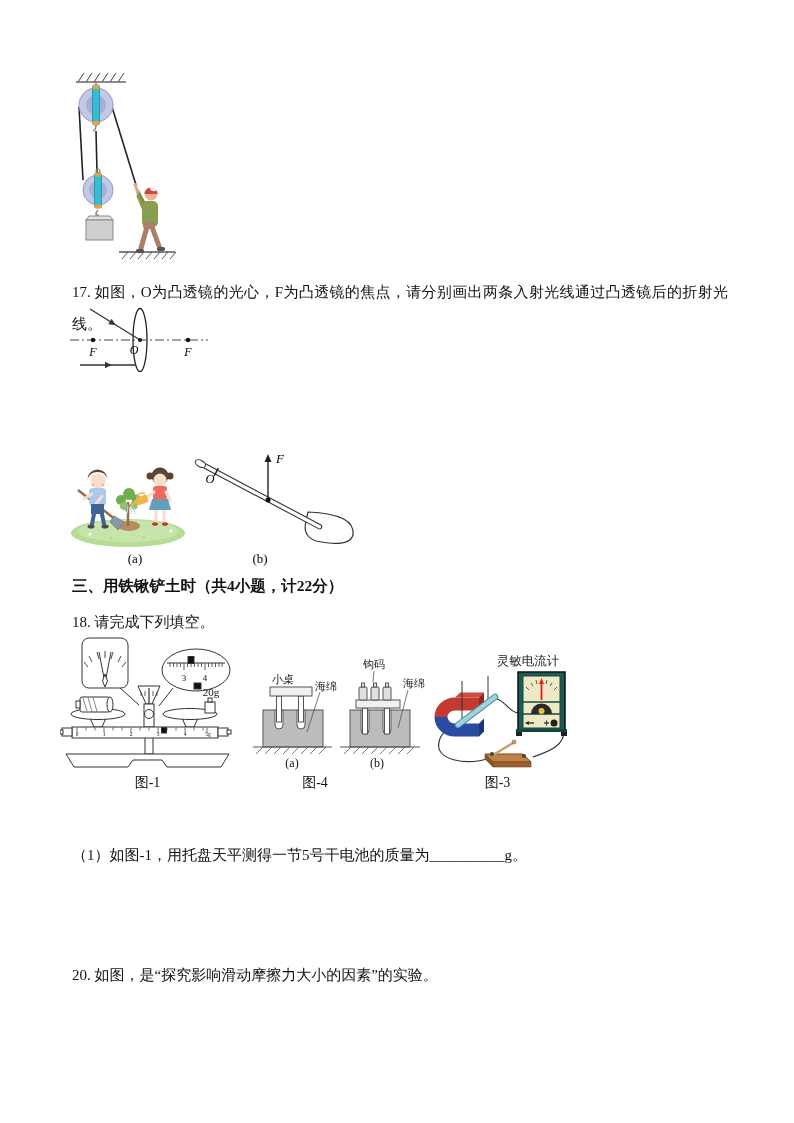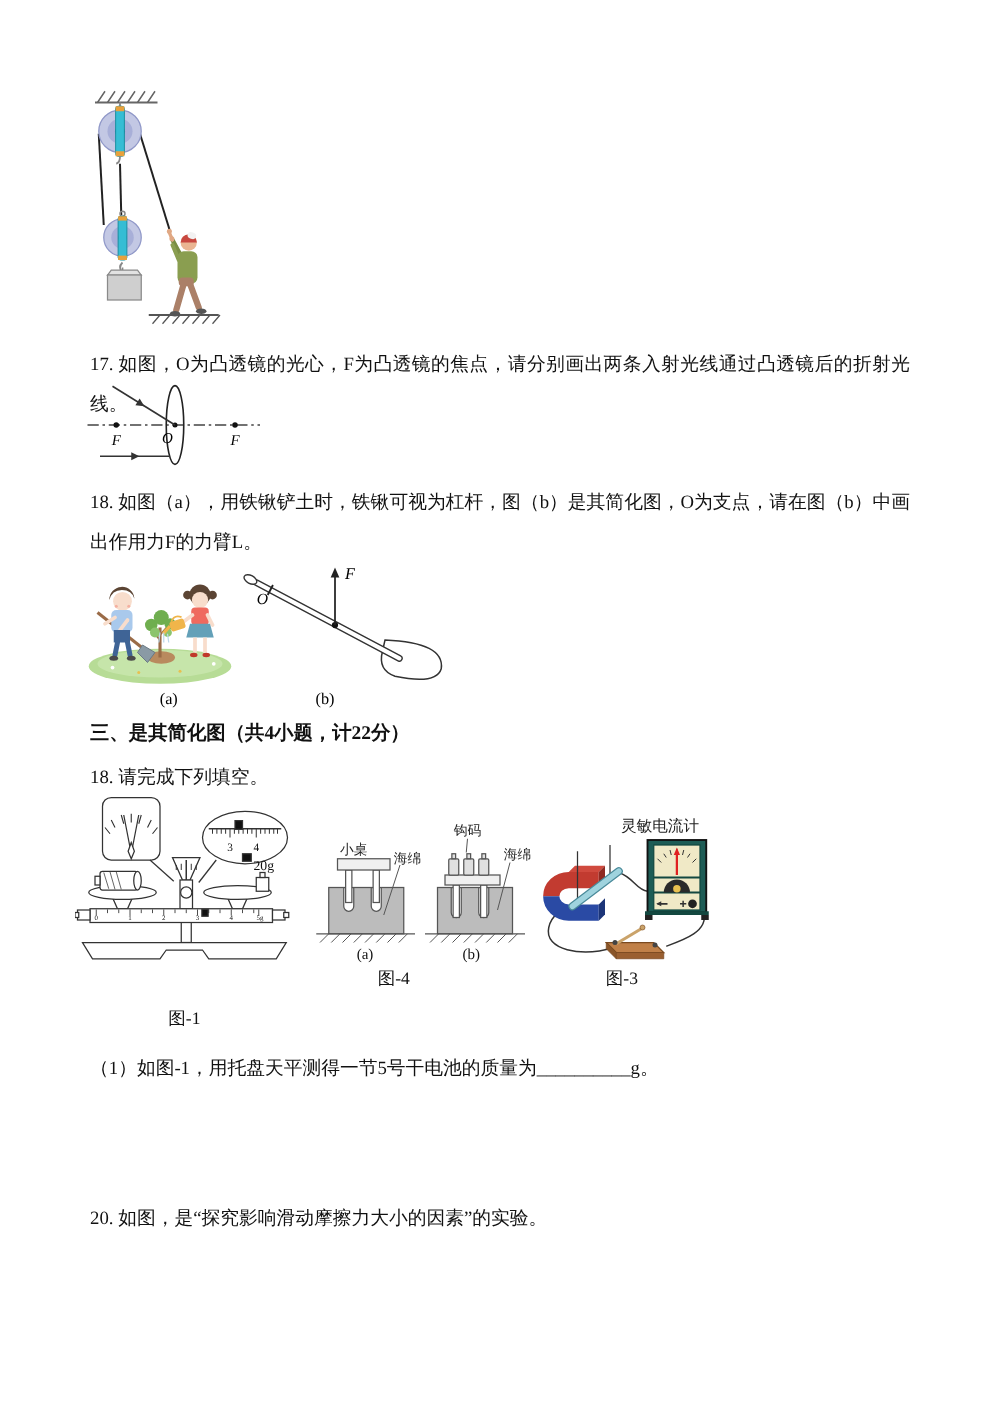--- a/index.html
+++ b/index.html
@@ -96,21 +96,20 @@
     </g>
     <g>
       <line x1="24" y1="61" x2="80" y2="61" stroke="#333" stroke-width="1.3"></line>
       <polygon points="0,-3.2 6.5,0 0,3.2" fill="#333" transform="translate(49,61)"></polygon>
     </g>
     <text x="37" y="52" font-size="12" class="ital" text-anchor="middle">F</text>
     <text x="78" y="50" font-size="12" class="ital" text-anchor="middle">O</text>
     <text x="132" y="52" font-size="12" class="ital" text-anchor="middle">F</text>
   </svg>
 
-  <div class="abs para" style="left:72px;top:386px;width:656px;">18. 如图（a），用铁锹铲土时，铁锹可视为杠杆，图（b）是其简化图，O为支点，请在图（b）中画出作用力F的力臂L。</div>
 
   <svg class="abs" style="left:66px;top:442px;" width="300" height="128" viewBox="0 0 300 128">
 
     <g>
       <ellipse cx="62" cy="91" rx="57" ry="14" fill="#b7dc96"></ellipse>
       <ellipse cx="62" cy="89" rx="50" ry="11" fill="#c6e5aa"></ellipse>
       <ellipse cx="63" cy="84" rx="11" ry="5" fill="#b98a5e"></ellipse>
       <line x1="62" y1="84" x2="62" y2="60" stroke="#9a6b47" stroke-width="2.5"></line>
       <path d="M62,70 L55,62 M62,66 L69,58" stroke="#9a6b47" stroke-width="1.5" fill="none"></path>
       <circle cx="55" cy="58" r="5" fill="#6fae4f"></circle>
@@ -168,21 +167,21 @@
       <circle cx="202" cy="58" r="2.5" fill="#111"></circle>
       <line x1="202" y1="58" x2="202" y2="15" stroke="#222" stroke-width="1.4"></line>
       <polygon points="0,0 -3.5,8 3.5,8" fill="#222" transform="translate(202,12)"></polygon>
       <text x="144" y="41" font-size="12.5" class="ital" text-anchor="middle">O</text>
       <text x="210" y="21" font-size="13" class="ital">F</text>
     </g>
     <text x="69" y="121" font-size="13" text-anchor="middle">(a)</text>
     <text x="194" y="121" font-size="13" text-anchor="middle">(b)</text>
   </svg>
 
-  <div class="abs section-title" style="left:72px;top:576px;width:656px;">三、是其简化图（共4小题，计22分）</div>
+  <div class="abs section-title" style="left:72px;top:576px;width:656px;">三、用铁锹铲土时（共4小题，计22分）</div>
   <div class="abs para" style="left:72px;top:606px;width:656px;">18. 请完成下列填空。</div>
 
   <svg class="abs" style="left:60px;top:636px;" width="175" height="140" viewBox="0 0 175 140">
     <g fill="#ffffff" stroke="#333" stroke-width="1">
 
       <rect x="85" y="96" width="8" height="22"></rect>
 
       <g>
         <polygon points="78,50 100,50 92,68 86,68"></polygon>
         <path d="M81,56v4M85,55v5M93,55v5M97,56v4" fill="none" stroke-width="0.8"></path>
@@ -342,21 +341,21 @@
       <polygon points="60,114 98,114 106,122 68,122" fill="#c08048" stroke="#7a4a20"></polygon>
       <polygon points="68,122 106,122 106,127 68,127" fill="#9a5f30" stroke="#7a4a20" stroke-width="0.6"></polygon>
       <polygon points="60,114 68,122 68,127 60,119" fill="#8a5528" stroke="#7a4a20" stroke-width="0.6"></polygon>
       <line x1="68" y1="115" x2="88" y2="103" stroke="#caa36a" stroke-width="2.5"></line>
       <circle cx="89" cy="102" r="2" fill="#caa36a" stroke="#7a4a20" stroke-width="0.5"></circle>
       <circle cx="67" cy="114" r="2" fill="#444"></circle>
       <circle cx="99" cy="116" r="2" fill="#444"></circle>
     </g>
   </svg>
 
-  <div class="abs caption" style="left:60px;top:806px;width:175px;">图-1</div>
+  <div class="abs caption" style="left:60px;top:774px;width:175px;">图-1</div>
   <div class="abs caption" style="left:245px;top:774px;width:140px;">图-4</div>
   <div class="abs caption" style="left:430px;top:774px;width:135px;">图-3</div>
 
   <div class="abs para2" style="left:72px;top:803px;width:656px;">（1）如图-1，用托盘天平测得一节5号干电池的质量为__________g。</div>
 
   <div class="abs para" style="left:72px;top:959px;width:656px;">20. 如图，是“探究影响滑动摩擦力大小的因素”的实验。</div>
 
 </div>
 
 </body></html>

